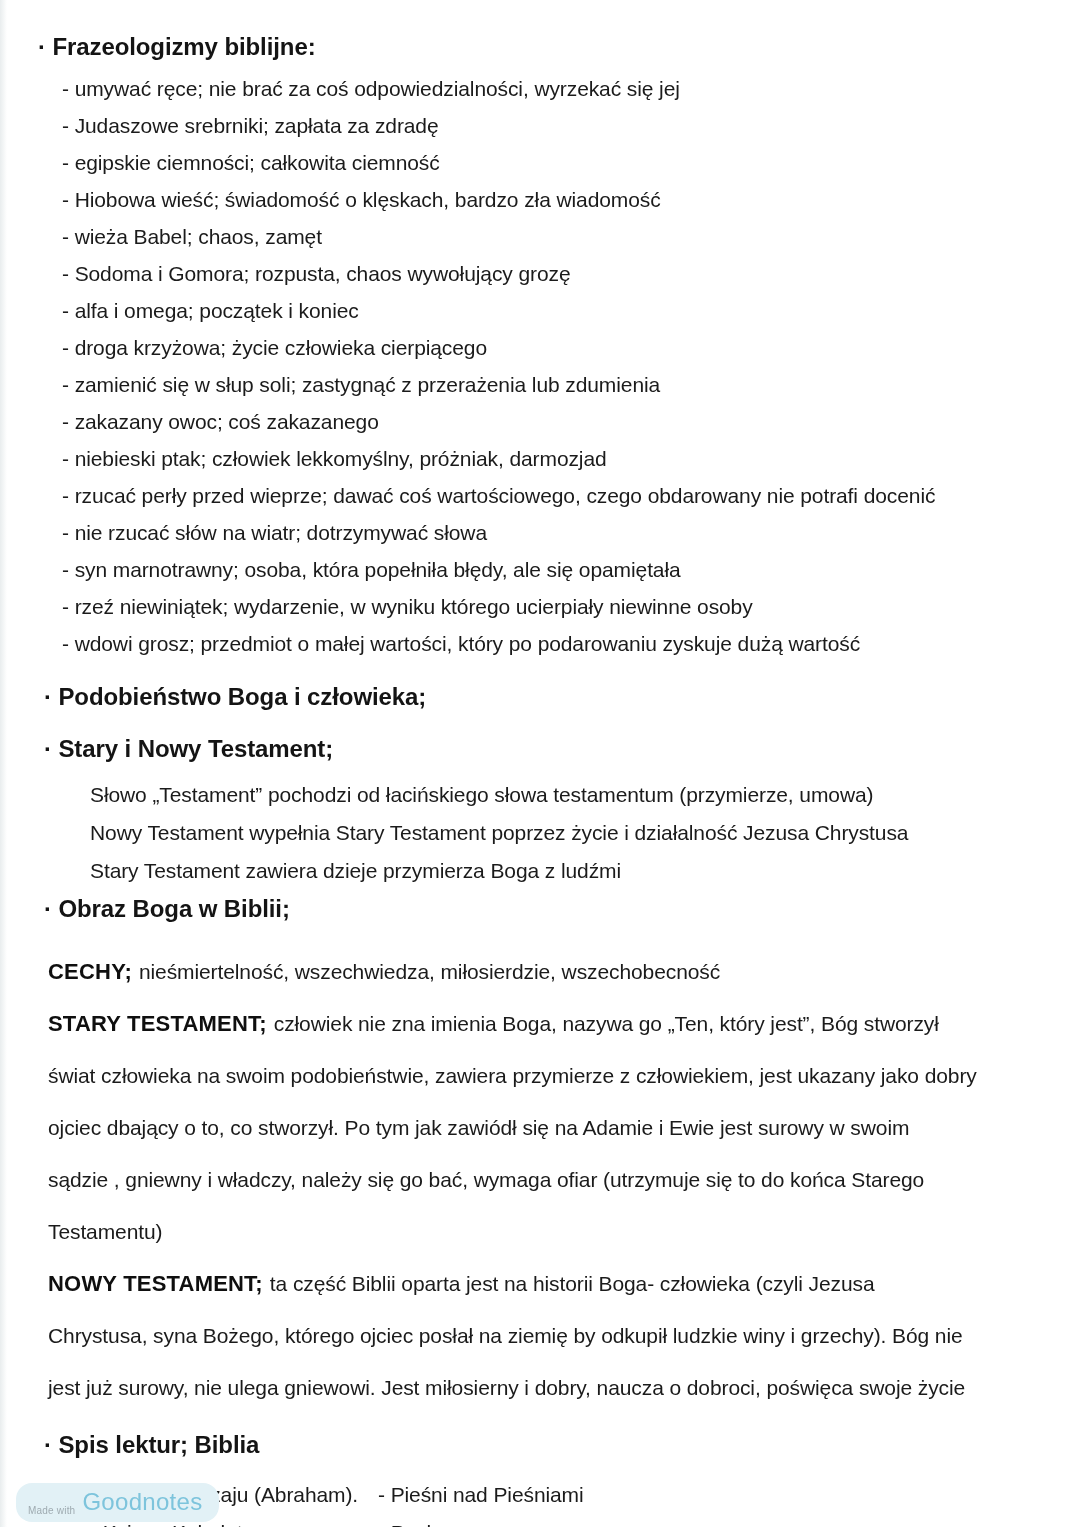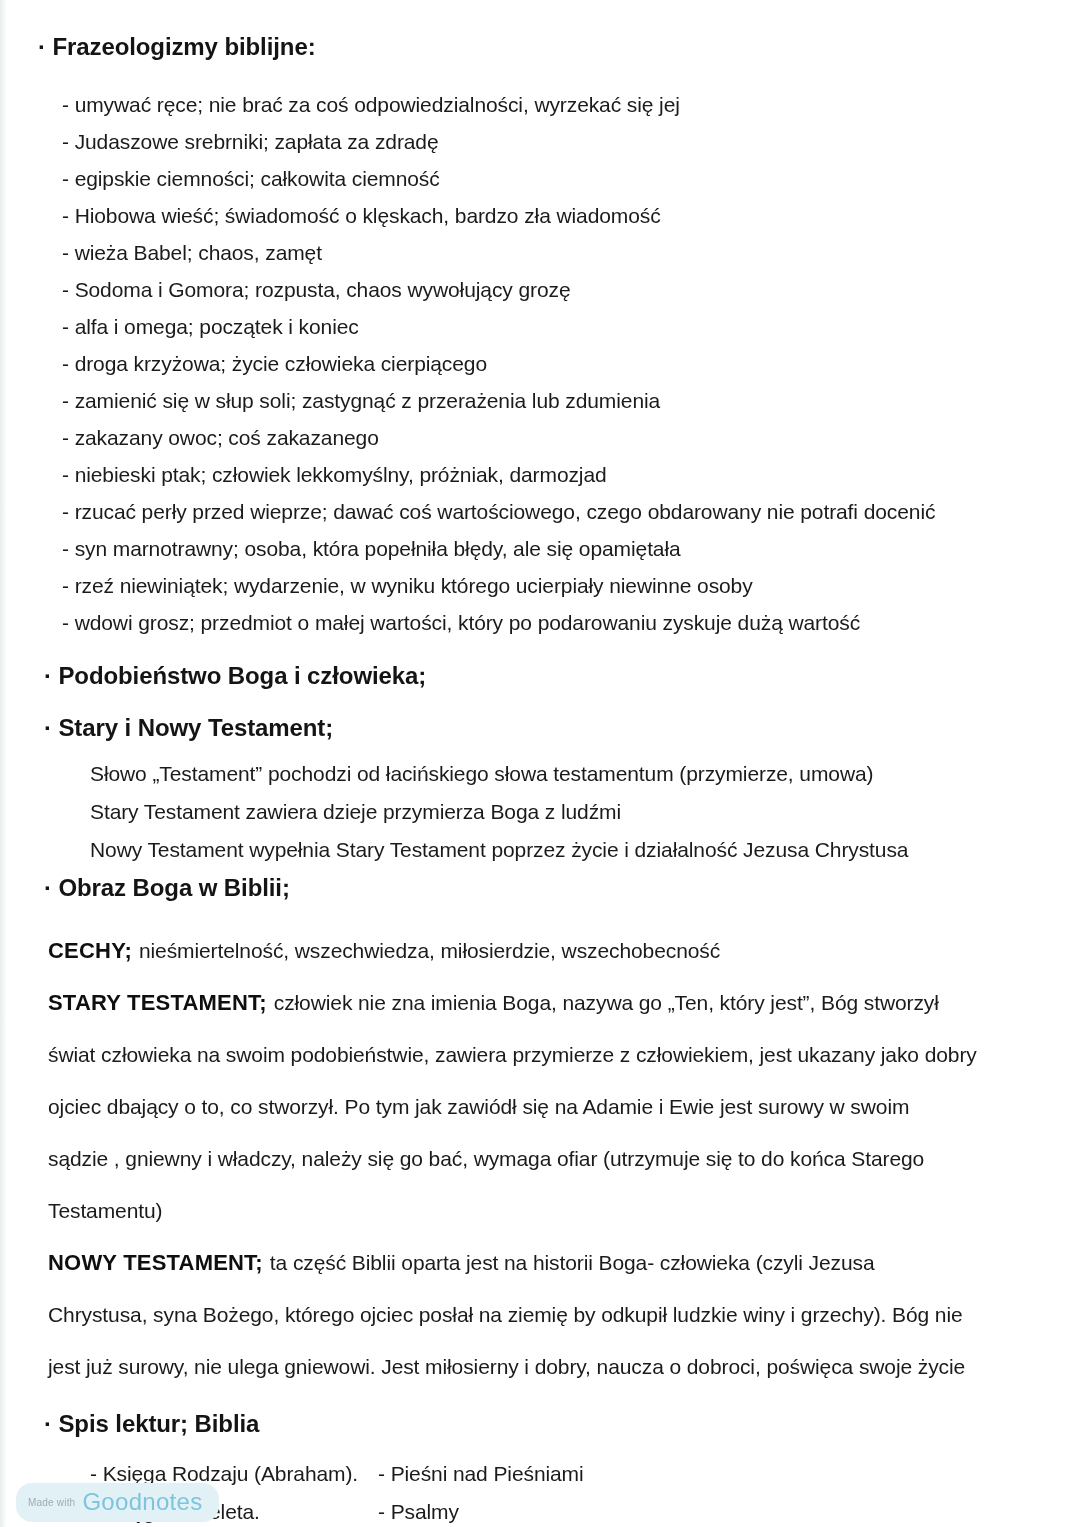--- a/index.html
+++ b/index.html
@@ -26,21 +26,21 @@
     padding: 32px 28px 0 38px;
     letter-spacing: -0.1px;
   }
   .h {
     font-size: 24px;
     font-weight: 700;
     line-height: 30px;
     color: #141414;
   }
   .h.indented { margin-left: 6px; }
-  .list { margin-top: 24px; }
+  .list { margin-top: 8px; }
   .li {
     font-size: 21px;
     line-height: 37px;
     margin-left: 24px;
     white-space: nowrap;
   }
   .h-podobienstwo { margin-top: 20px; }
   .sub {
     margin-top: 8px;
     padding-left: 44px;
@@ -78,21 +78,21 @@
     grid-template-columns: 288px auto;
     font-size: 21px;
     line-height: 38px;
   }
   .spis .col { white-space: nowrap; }
   .watermark {
     position: absolute;
     left: 16px;
     top: 1483px;
     display: inline-flex;
-    align-items: center;
+    align-items: flex-end;
     gap: 7px;
     background: #e2f1f6;
     border-radius: 16px;
     padding: 5px 16px 6px 12px;
     text-decoration: none;
     cursor: pointer;
   }
   .wm-prefix {
     font-size: 10px;
     color: #9fabb1;
@@ -118,32 +118,33 @@
     <div class="li">- egipskie ciemności; całkowita ciemność</div>
     <div class="li">- Hiobowa wieść; świadomość o klęskach, bardzo zła wiadomość</div>
     <div class="li">- wieża Babel; chaos, zamęt</div>
     <div class="li">- Sodoma i Gomora; rozpusta, chaos wywołujący grozę</div>
     <div class="li">- alfa i omega; początek i koniec</div>
     <div class="li">- droga krzyżowa; życie człowieka cierpiącego</div>
     <div class="li">- zamienić się w słup soli; zastygnąć z przerażenia lub zdumienia</div>
     <div class="li">- zakazany owoc; coś zakazanego</div>
     <div class="li">- niebieski ptak; człowiek lekkomyślny, próżniak, darmozjad</div>
     <div class="li">- rzucać perły przed wieprze; dawać coś wartościowego, czego obdarowany nie potrafi docenić</div>
+    <div class="li">- nie rzucać słów na wiatr; dotrzymywać słowa</div>
     <div class="li">- syn marnotrawny; osoba, która popełniła błędy, ale się opamiętała</div>
     <div class="li">- rzeź niewiniątek; wydarzenie, w wyniku którego ucierpiały niewinne osoby</div>
     <div class="li">- wdowi grosz; przedmiot o małej wartości, który po podarowaniu zyskuje dużą wartość</div>
   </div>
 
   <div class="h indented h-podobienstwo">· Podobieństwo Boga i człowieka;</div>
 
   <div class="h indented h-testamenty">· Stary i Nowy Testament;</div>
   <div class="indent-block">
     <div class="pline">Słowo „Testament” pochodzi od łacińskiego słowa testamentum (przymierze, umowa)</div>
+    <div class="pline">Nowy Testament wypełnia Stary Testament poprzez życie i działalność Jezusa Chrystusa</div>
     <div class="pline">Stary Testament zawiera dzieje przymierza Boga z ludźmi</div>
-    <div class="pline">Nowy Testament wypełnia Stary Testament poprzez życie i działalność Jezusa Chrystusa</div>
   </div>
 
   <div class="h indented h-obraz">· Obraz Boga w Biblii;</div>
 
   <div class="obraz">
     <div class="pline">
       <span class="lead">CECHY;</span><span>nieśmiertelność, wszechwiedza, miłosierdzie, wszechobecność</span>
     </div>
     <div class="pline">
       <span class="lead">STARY TESTAMENT;</span><span>człowiek nie zna imienia Boga, nazywa go „Ten, który jest”, Bóg stworzył</span>

